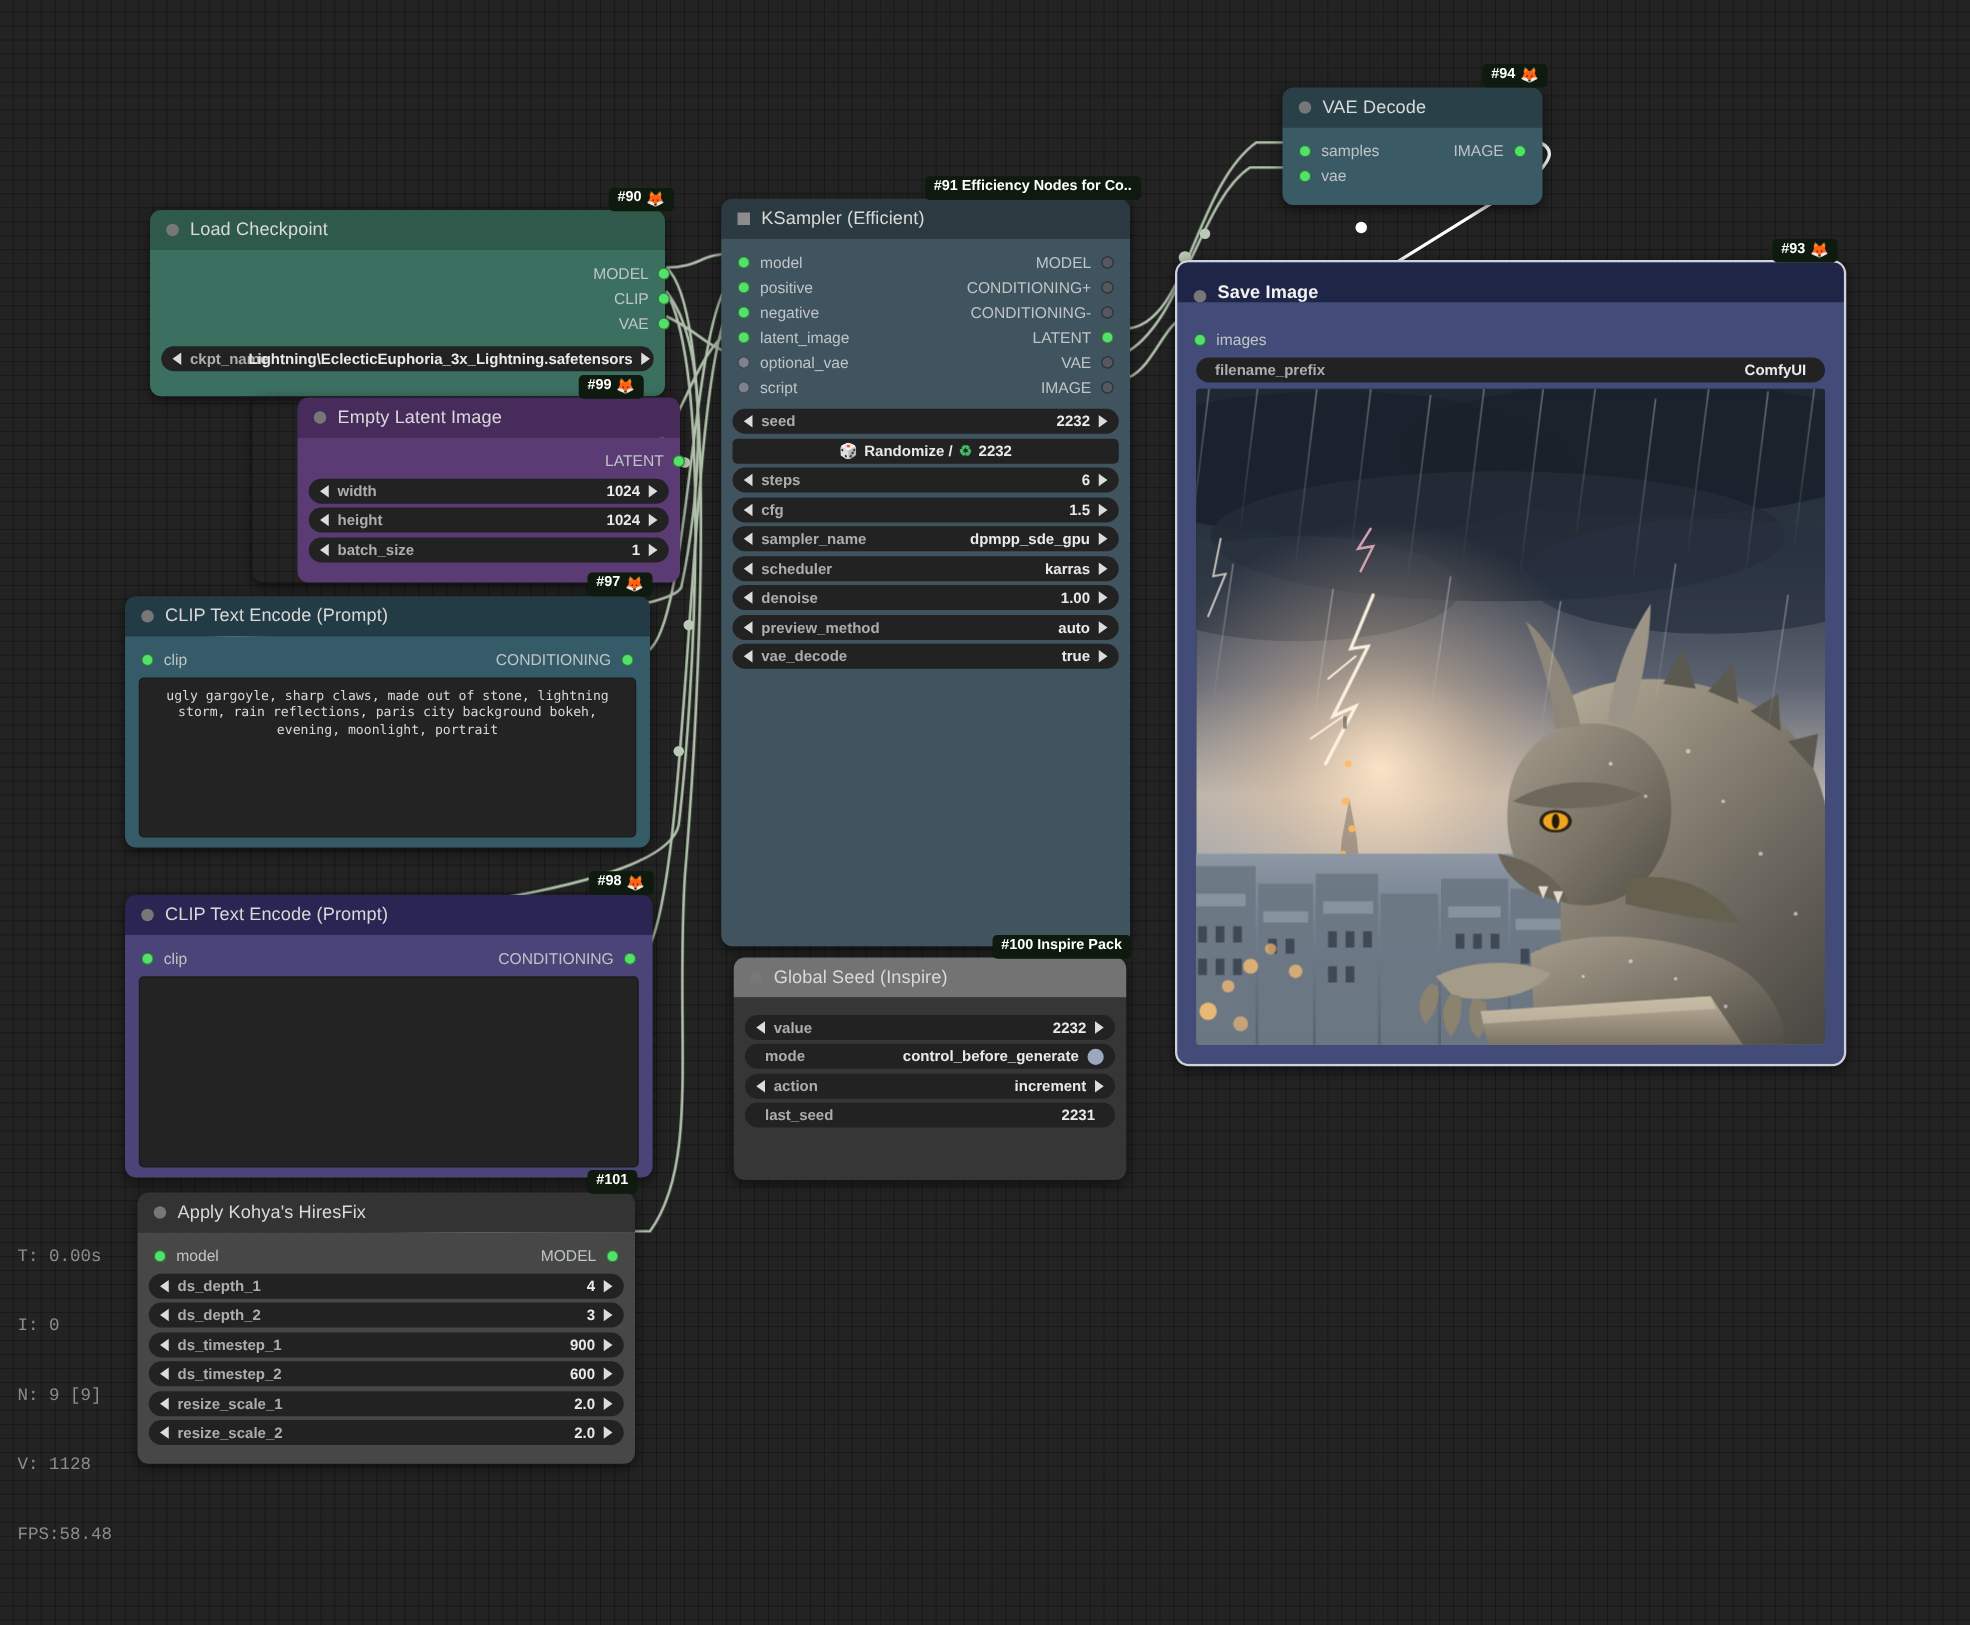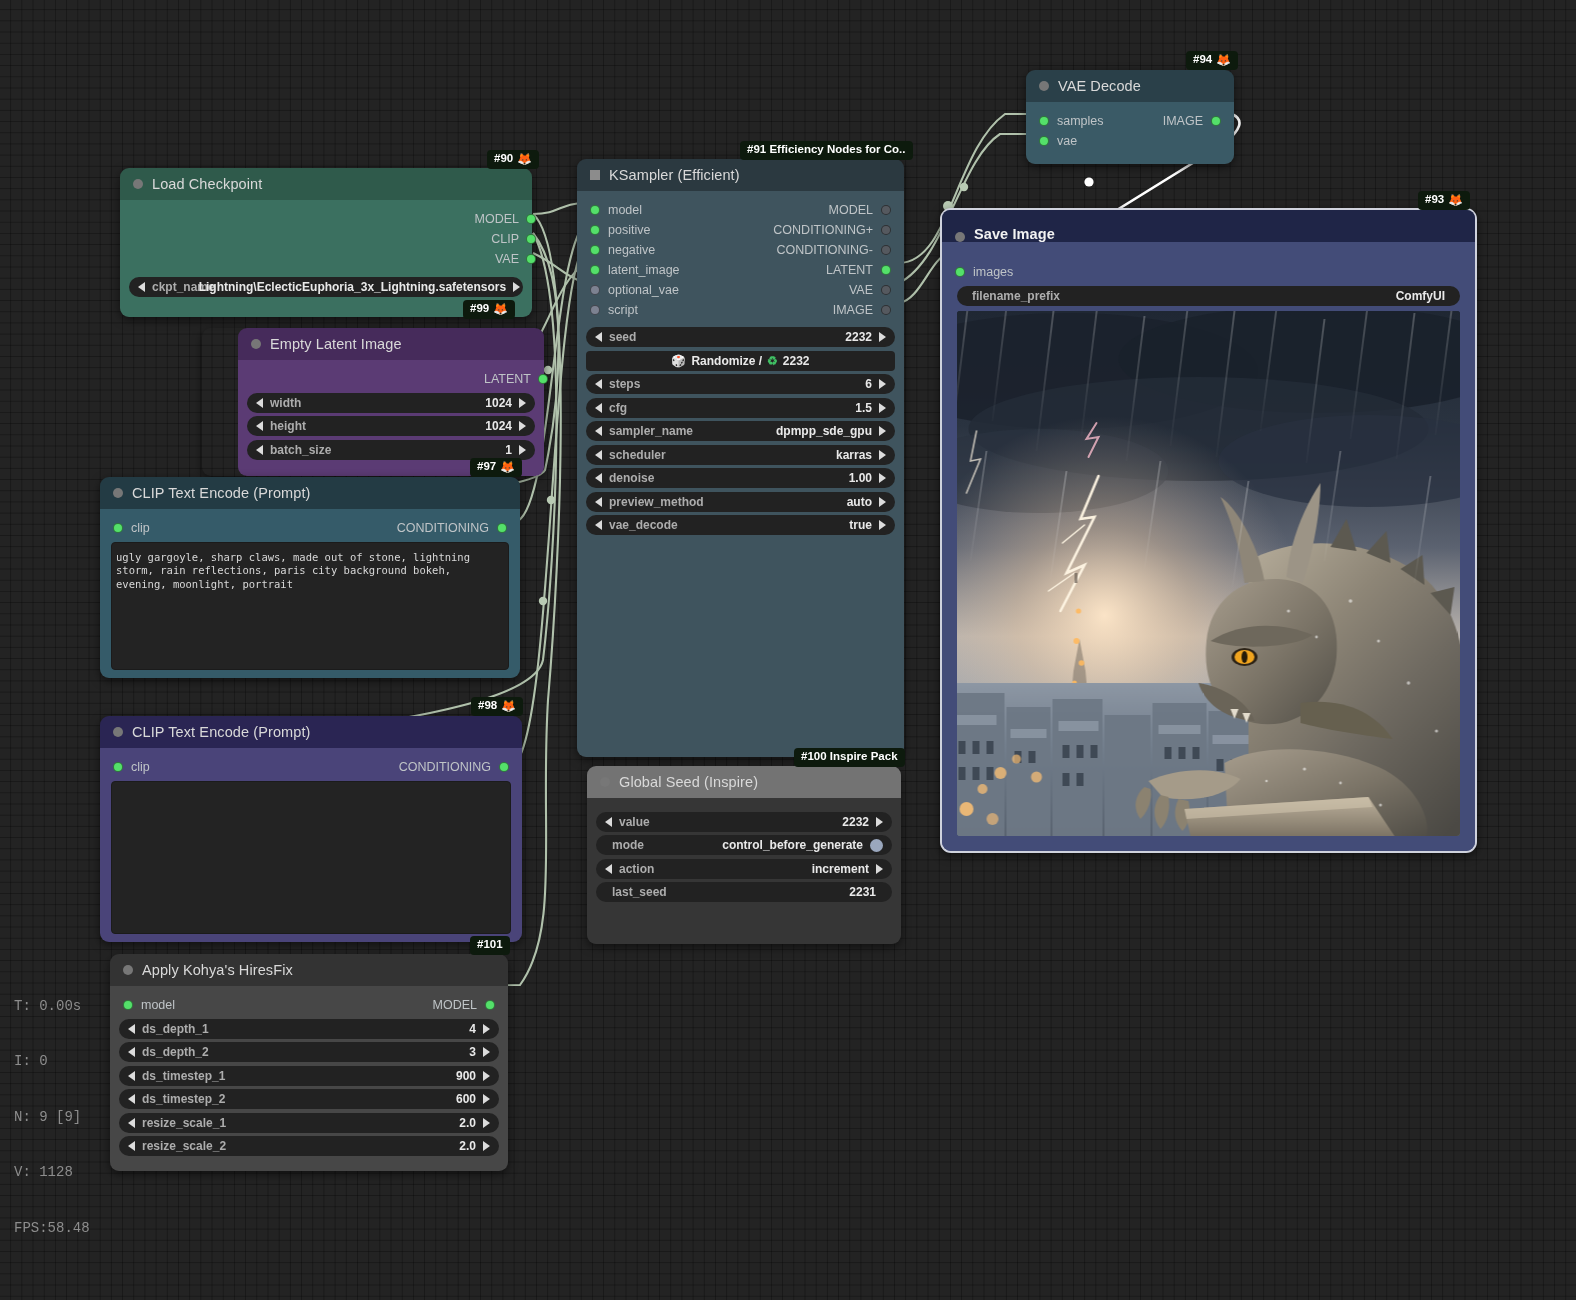--- a/index.html
+++ b/index.html
@@ -96,26 +96,27 @@
   }
   .arrow.l{border-right:7px solid #dcdcdc;margin-right:7px;}
   .arrow.r{border-left:7px solid #dcdcdc;margin-left:7px;}
   .widget.center{justify-content:center;color:#e9e9e9;font-weight:bold;gap:5px;}
   .toggle-dot{
     width:13px;height:13px;border-radius:50%;background:#9aa7bd;margin-left:7px;flex:none;
   }
   .textarea{
     background:#232323;border-radius:4px;
     margin:4px 2px 2px 2px;
-    padding:8px 4px;
+    padding:8px 17px;
     font-family:"DejaVu Sans Mono",monospace;
     font-size:10.5px;line-height:1.28;
     color:#d8d8d8;
     white-space:pre-wrap;word-break:break-word;
     border:1px solid #1b1b1b;
+    text-align:center;
   }
 
   
   .n-green  .node-title{background:#2f5a4b;}
   .n-green  .node-body {background:#3b7060;}
   .n-purple .node-title{background:#462b5b;}
   .n-purple .node-body {background:#5b3b74;}
   .n-teal   .node-title{background:#233b44;}
   .n-teal   .node-body {background:#355b69;}
   .n-indigo .node-title{background:#2a2553;}
@@ -236,21 +237,21 @@
       <span class="wval" style="margin-left:-16px;">Lightning\EclecticEuphoria_3x_Lightning.safetensors</span>
       <span class="arrow r"></span>
     </div>
   </div>
 </div>
 
 <div class="badge" style="left:463px;top:300px;">
   <span>#99</span>
   <span class="fox">🦊</span>
 </div>
-<div class="node n-purple" id="node-latent" style="left:202px;top:328px;width:306px;padding-left:36px;">
+<div class="node n-purple" id="node-latent" style="left:202px;top:318px;width:306px;padding-left:36px;">
   <div class="node-title">
     <span class="dot-collapse"></span>
     <span>Empty Latent Image</span>
   </div>
   <div class="node-body" style="padding-top:9px;padding-bottom:13px;">
     <div class="slot-row">
       <span class="out">
           <span>LATENT</span>
           <span class="port on abs-r"></span>
         </span>

